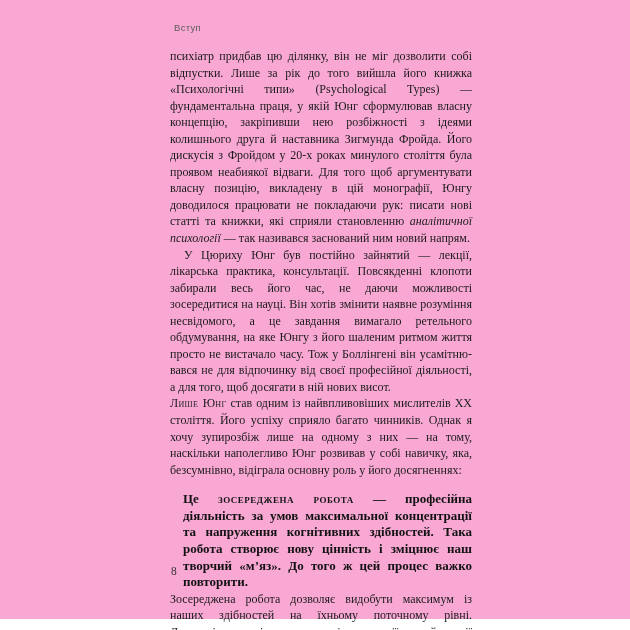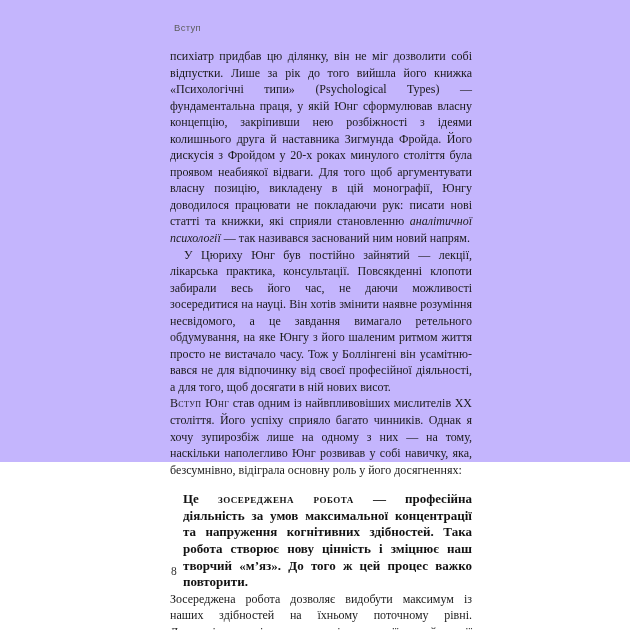--- a/index.html
+++ b/index.html
@@ -10,22 +10,22 @@
     width: 630px;
     height: 630px;
     background: #ffffff;
     font-family: "Liberation Serif", "DejaVu Serif", serif;
     overflow: hidden;
   }
 
   .page {
     position: relative;
     width: 630px;
-    height: 462px;
-    background: #c4b5fd;
+    height: 619px;
+    background: #f9a8d4;
   }
 
   .running-head {
     position: absolute;
     left: 174px;
     top: 22px;
     font-family: "Liberation Sans", "DejaVu Sans", sans-serif;
     font-size: 9.5px;
     letter-spacing: 0.3px;
     color: #5d5d5d;
@@ -102,21 +102,21 @@
 <div class="page">
 
   <div class="running-head">Вступ</div>
 
   <div class="text-block">
 
     <p class="body-par"><span>психіатр придбав цю ділянку, він не міг дозволити собі відпуст­ки. Лише за рік до того вийшла його книжка «Психологічні типи» (Psychological Types) — фундаментальна праця, у якій Юнг сформулював власну концепцію, закріпивши нею розбіж­ності з ідеями колишнього друга й наставника Зигмунда Фройда. Його дискусія з Фройдом у 20-х роках минулого століття була проявом неабиякої відваги. Для того щоб аргументувати влас­ну позицію, викладену в цій монографії, Юнгу доводилося пра­цювати не покладаючи рук: писати нові статті та книжки, які сприяли становленню </span><span class="italic-phrase">аналітичної психології</span><span> — так називався заснований ним новий напрям.</span></p>
 
     <p class="body-par indent-first gap-before">У Цюриху Юнг був постійно зайнятий — лекції, лікарська практика, консультації. Повсякденні клопоти забирали весь його час, не даючи можливості зосередитися на науці. Він хотів змінити наявне розуміння несвідомого, а це завдання вимагало ретельного обдумування, на яке Юнгу з його шаленим ритмом життя просто не вистачало часу. Тож у Боллінгені він усамітню­вався не для відпочинку від своєї професійної діяльності, а для того, щоб досягати в ній нових висот.</p>
 
-    <p class="body-par gap-before"><span class="smallcaps">Вступ Юнг</span><span> став одним із найвпливовіших мислителів XX сто­ліття. Його успіху сприяло багато чинників. Однак я хочу зупи­розбіж лише на одному з них — на тому, наскільки наполегливо Юнг розвивав у собі навичку, яка, безсумнівно, відіграла основну роль у його досягненнях:</span></p>
+    <p class="body-par gap-before"><span class="smallcaps">Лише Юнг</span><span> став одним із найвпливовіших мислителів XX сто­ліття. Його успіху сприяло багато чинників. Однак я хочу зупи­розбіж лише на одному з них — на тому, наскільки наполегливо Юнг розвивав у собі навичку, яка, безсумнівно, відіграла основну роль у його досягненнях:</span></p>
 
     <div class="callout">
       <p><span>Це </span><span class="smallcaps">зосереджена робота</span><span> — професійна діяльність за умов мак­симальної концентрації та напруження когнітивних здібностей. Така робота створює нову цінність і зміцнює наш творчий «м’яз». До того ж цей процес важко повторити.</span></p>
     </div>
 
     <p class="body-par gap-before">Зосереджена робота дозволяє видобути максимум із наших здіб­ностей на їхньому поточному рівні. Десятиліття досліджень у га­лузі психології та нейрології довели, що стан розумової напруги, коли людина повністю занурюється в роботу, сприяє зокрема покращенню її інтелектуальних здібностей. Саме зосереджена</p>
 
   </div>
 
   <div class="folio">8</div>

